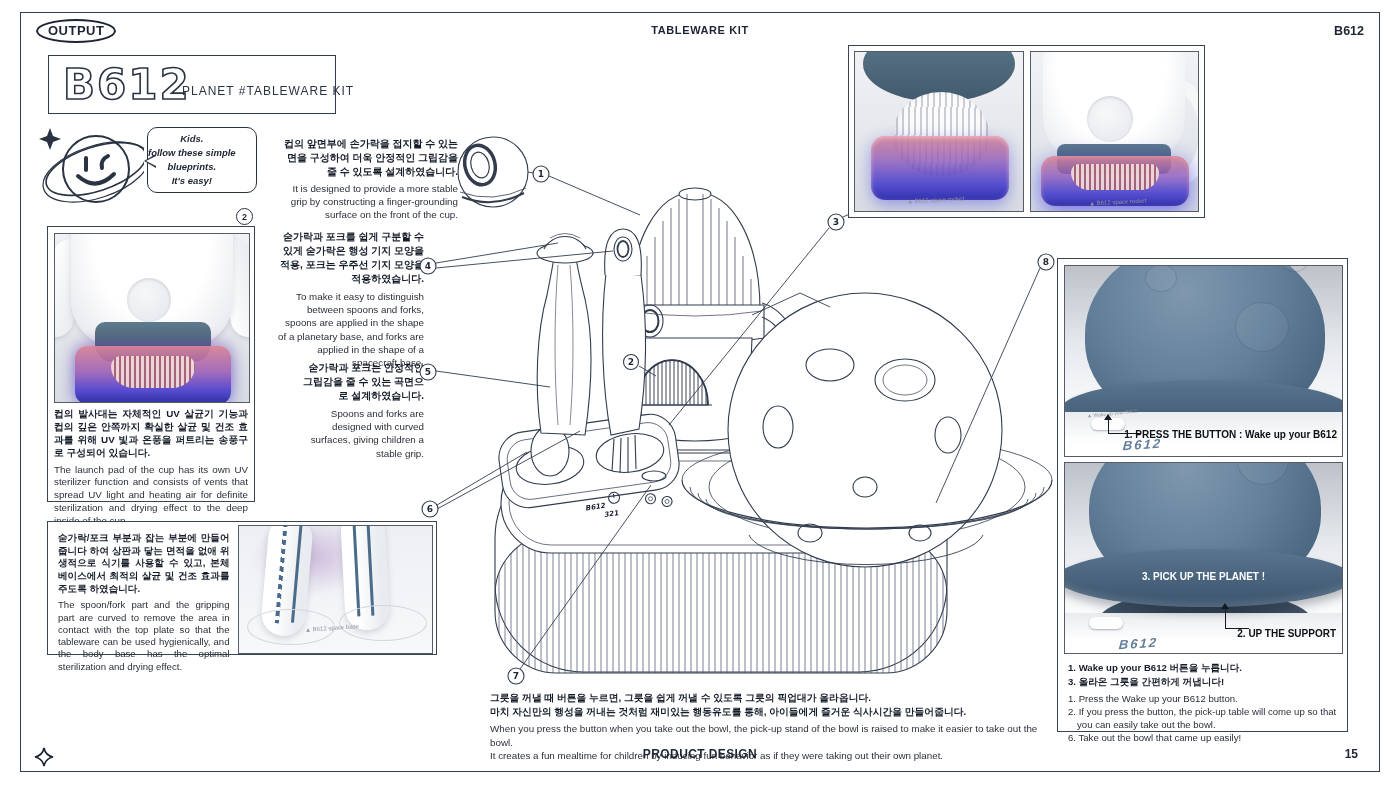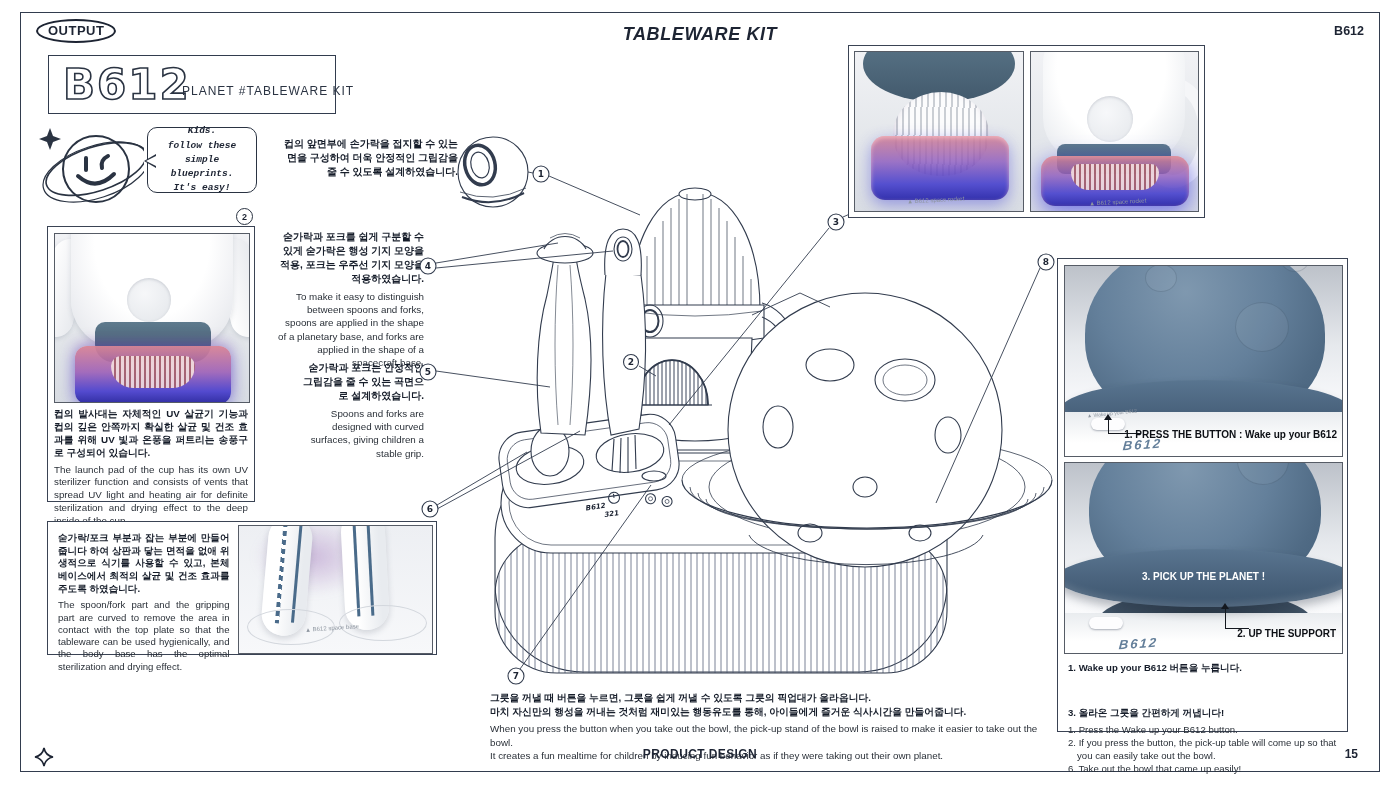--- a/index.html
+++ b/index.html
@@ -3,31 +3,31 @@
 <meta charset="utf-8">
 <style>
   html,body{margin:0;padding:0;background:#fff;}
   .sheet{position:relative;width:1400px;height:787px;background:#fff;overflow:hidden;
          font-family:"Liberation Sans","DejaVu Sans",sans-serif;color:#1d2433;}
   .abs{position:absolute;}
   .page-border{left:20px;top:12px;width:1358px;height:758px;border:1.5px solid #323c4e;}
   
   .output-logo{left:36px;top:19px;border:2px solid #1d2433;border-radius:50%;
                padding:2px 10px 3px;font-weight:bold;font-size:13px;letter-spacing:.5px;}
-  .hdr-title{left:0;top:24px;width:100%;text-align:center;font-weight:bold;font-size:18px;letter-spacing:.6px;font-style:italic;}
+  .hdr-title{left:0;top:24px;width:100%;text-align:center;font-weight:bold;font-size:11px;letter-spacing:.6px;}
   .hdr-code{right:36px;top:24px;font-weight:bold;font-size:12.5px;}
   .ftr-title{left:0;bottom:26px;width:100%;text-align:center;font-weight:bold;font-size:12px;letter-spacing:.4px;}
   .ftr-page{right:42px;bottom:26px;font-weight:bold;font-size:12px;}
   
   .title-box{left:48px;top:55px;width:286px;height:57px;border:1.5px solid #323c4e;}
   .title-sub{left:182px;top:84px;font-size:12px;letter-spacing:1px;color:#2a3342;}
   
   .bubble{left:147px;top:127px;width:108px;height:64px;border:1.6px solid #2a3342;border-radius:10px;
           display:flex;align-items:center;text-align:center;
-          font-size:9.5px;font-weight:bold;font-style:italic;line-height:1.5;font-family:Liberation Mono, monospace;}
+          font-size:9.5px;font-weight:bold;font-style:italic;line-height:1.5;}
   .bubble:before{content:"";position:absolute;left:-11px;top:26px;width:0;height:0;
           border:7px solid transparent;border-right:12px solid #2a3342;}
   .bubble:after{content:"";position:absolute;left:-7px;top:28px;width:0;height:0;
           border:5px solid transparent;border-right:10px solid #fff;}
   
   .co{width:15px;height:15px;border:1.3px solid #2a3342;border-radius:50%;background:#fff;
       font-size:9px;font-weight:bold;display:flex;align-items:center;justify-content:center;}
   
   .ibox{border:1.3px solid #3a4354;background:#fff;}
   .ko{font-weight:bold;color:#161d2a;}
@@ -168,20 +168,21 @@
         <div class="sp-stripe" style="left:26px;"></div>
       </div>
       <div class="sp-well" style="left:8px;bottom:8px;width:86px;height:34px;"></div>
       <div class="sp-well" style="left:100px;bottom:12px;width:86px;height:34px;"></div>
       <div class="micro" style="left:66px;bottom:22px;transform:rotate(-4deg);">▲ B612 space base</div>
     </div>
   </div>
 
   <div class="abs rt" style="left:278px;top:137px;width:180px;">
     <div class="ko" style="font-size:10px;line-height:1.4;">컵의 앞면부에 손가락을 접지할 수 있는 면을 구성하여 더욱 안정적인 그립감을 줄 수 있도록 설계하였습니다.</div>
+    <div class="en" style="font-size:9.8px;line-height:1.35;margin-top:3px;">It is designed to provide a more stable grip by constructing a finger-grounding surface on the front of the cup.</div>
   </div>
   <div class="abs rt" style="left:276px;top:230px;width:148px;">
     <div class="ko" style="font-size:10px;line-height:1.4;">숟가락과 포크를 쉽게 구분할 수 있게 숟가락은 행성 기지 모양을 적용, 포크는 우주선 기지 모양을 적용하였습니다.</div>
     <div class="en" style="font-size:9.8px;line-height:1.35;margin-top:4px;">To make it easy to distinguish between spoons and forks, spoons are applied in the shape of a planetary base, and forks are applied in the shape of a spacecraft base.</div>
   </div>
   <div class="abs rt" style="left:296px;top:361px;width:128px;">
     <div class="ko" style="font-size:10px;line-height:1.4;">숟가락과 포크는 안정적인 그립감을 줄 수 있는 곡면으로 설계하였습니다.</div>
     <div class="en" style="font-size:9.8px;line-height:1.35;margin-top:4px;">Spoons and forks are designed with curved surfaces, giving children a stable grip.</div>
   </div>
 
@@ -405,21 +406,21 @@
       <div class="plabel" style="left:0;right:0;top:108px;text-align:center;color:#fff;">3. PICK UP THE PLANET !</div>
       <div class="pl-btn" style="left:24px;bottom:24px;"></div>
       <div class="pl-b612" style="left:54px;bottom:2px;">B612</div>
       <div class="conn-v" style="left:160px;bottom:24px;height:22px;"></div>
       <div class="arrow-up" style="left:156px;bottom:44px;"></div>
       <div class="conn-h" style="left:160px;bottom:24px;width:24px;"></div>
       <div class="plabel" style="right:6px;bottom:14px;">2. UP THE SUPPORT</div>
     </div>
     <div style="padding:7px 4px 0 4px;">
       <div class="ko" style="font-size:9.6px;line-height:1.42;">1.  Wake up your B612 버튼을 누릅니다.</div>
-      <div class="ko" style="font-size:9.6px;line-height:1.42;margin-top:31px;">3. 올라온 그릇을 간편하게 꺼냅니다!</div>
+      <div class="ko" style="font-size:9.6px;line-height:1.42;">3. 올라온 그릇을 간편하게 꺼냅니다!</div>
       <div class="en" style="font-size:9.6px;line-height:1.35;margin-top:5px;">1.  Press the Wake up your B612 button.</div>
       <div class="en" style="font-size:9.6px;line-height:1.35;padding-left:9px;text-indent:-9px;">2. If you press the button, the pick-up table will come up so that you can easily take out the bowl.</div>
       <div class="en" style="font-size:9.6px;line-height:1.35;">6. Take out the bowl that came up easily!</div>
     </div>
   </div>
 
   <div class="abs" style="left:490px;top:691px;width:556px;">
     <div class="ko" style="font-size:9.8px;line-height:1.4;">그릇을 꺼낼 때 버튼을 누르면, 그릇을 쉽게 꺼낼 수 있도록 그릇의 픽업대가 올라옵니다.</div>
     <div class="ko" style="font-size:9.8px;line-height:1.4;">마치 자신만의 행성을 꺼내는 것처럼 재미있는 행동유도를 통해, 아이들에게 즐거운 식사시간을 만들어줍니다.</div>
     <div class="en" style="font-size:9.8px;line-height:1.35;margin-top:4px;">When you press the button when you take out the bowl, the pick-up stand of the bowl is raised to make it easier to take out the bowl.</div>

